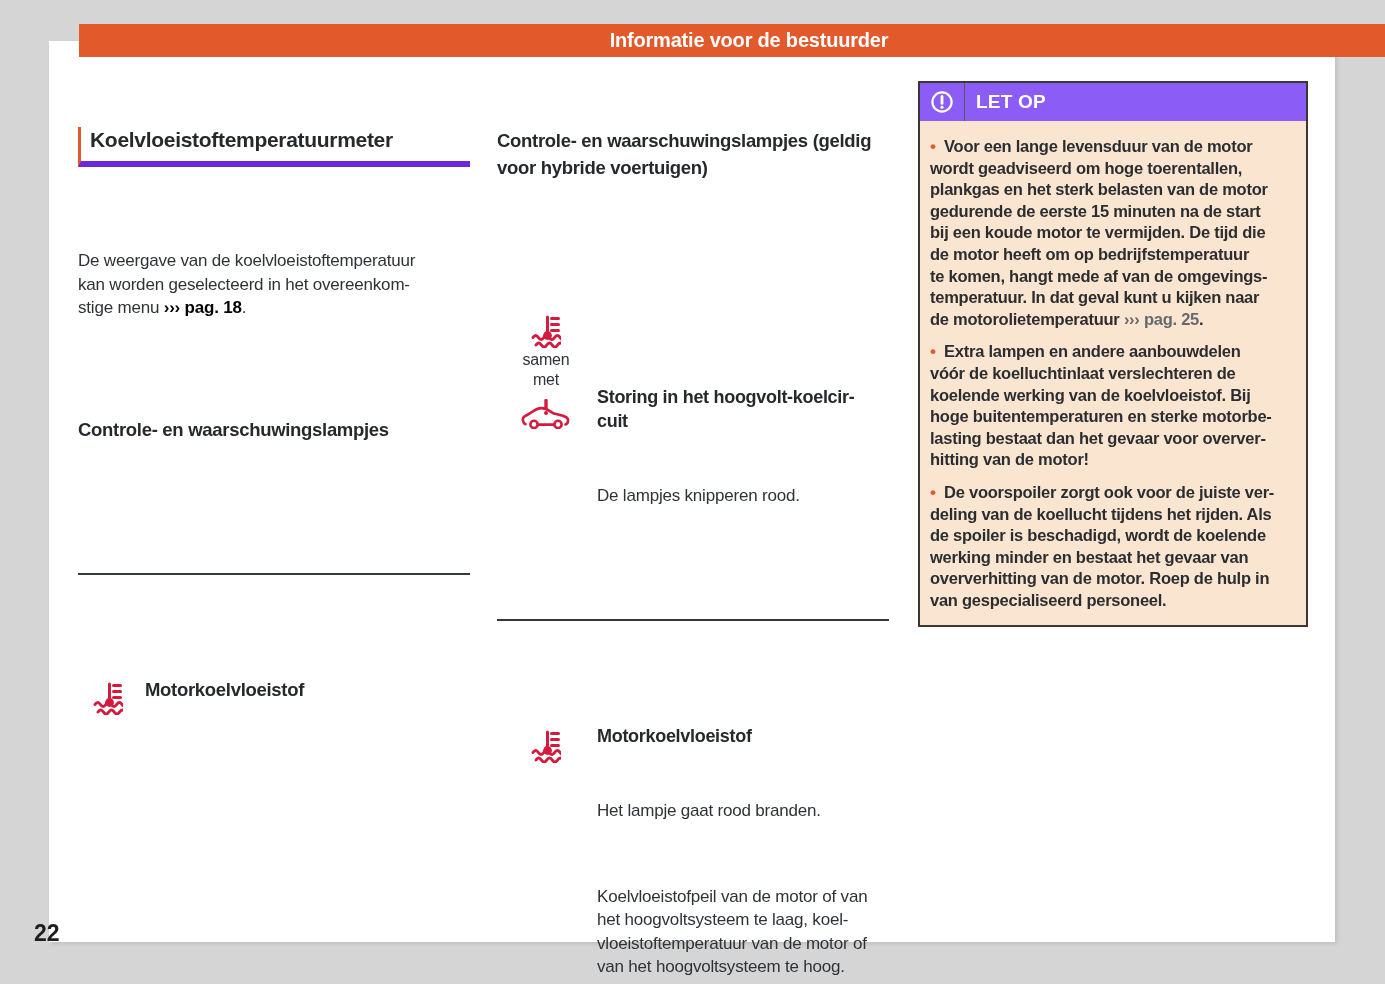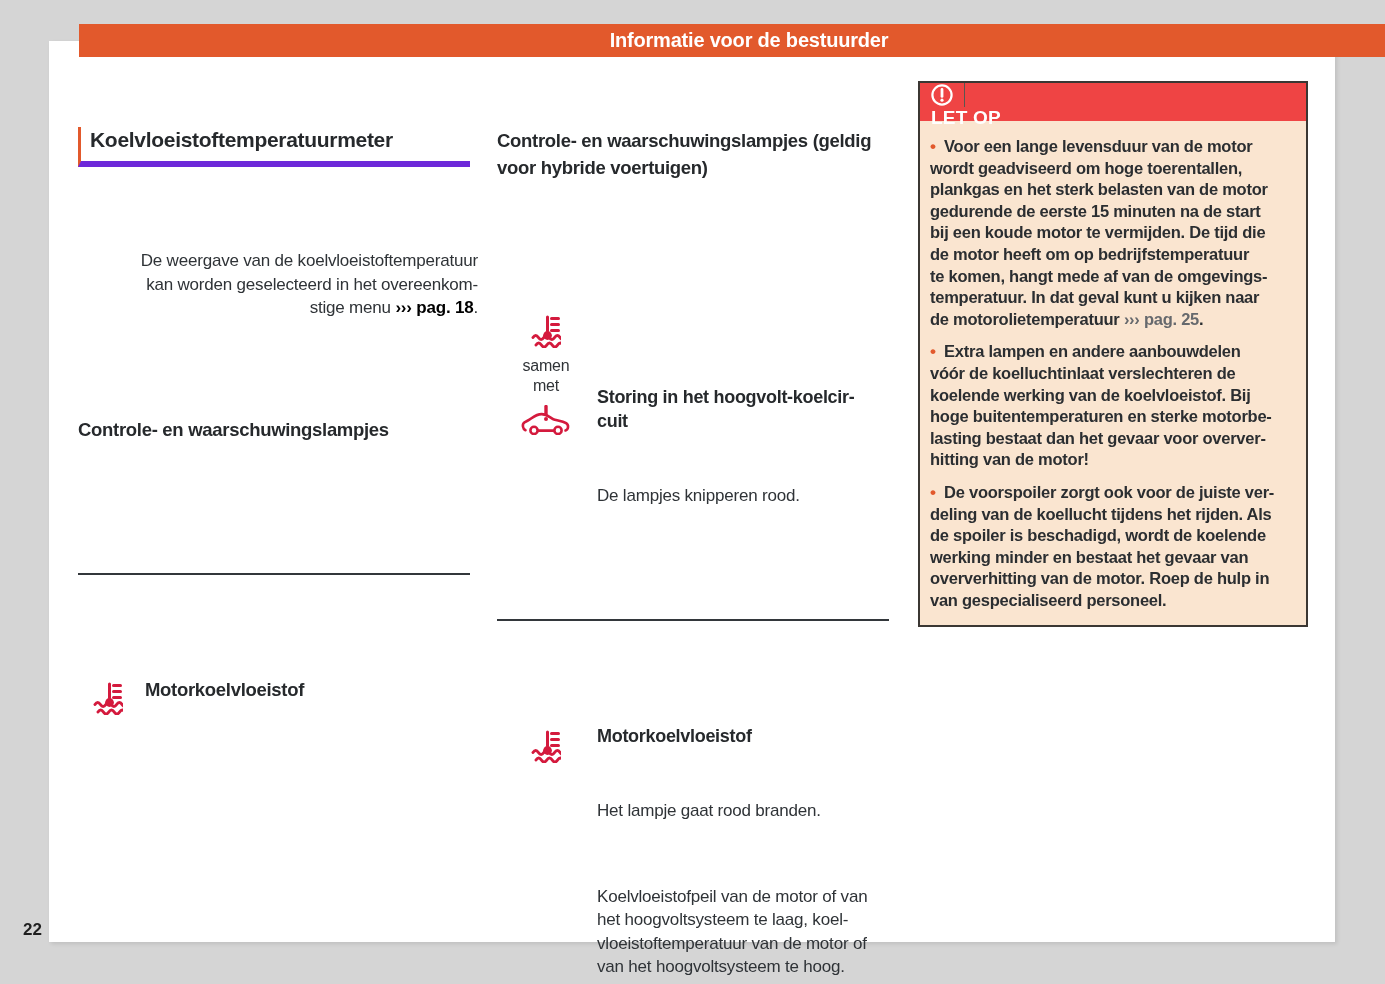--- a/index.html
+++ b/index.html
@@ -19,63 +19,63 @@
   
   .topbar{
     position:absolute;left:79px;top:24px;width:1340px;height:33px;
     background:#e2592c;display:flex;align-items:center;justify-content:center;
   }
   .topbar span{
     color:#ffffff;font-weight:bold;font-size:20px;letter-spacing:-0.2px;
   }
   
   .pagenum{
-    position:absolute;left:23px;top:920px;
-    font-weight:bold;font-size:17px;color:#1f1f1f;
+    position:absolute;left:34px;top:920px;
+    font-weight:bold;font-size:23px;color:#1f1f1f;
   }
   
   .col{position:absolute;white-space:pre;line-height:23.5px;font-size:17px;letter-spacing:-0.2px;}
   .col-left{left:78px;top:74px;width:400px;}
   .col-mid{left:497px;top:74px;width:400px;}
 
   .section-title{
     margin:6px 0 0 0;font-size:21px;font-weight:bold;letter-spacing:-0.3px;color:#26292c;
     border-left:3px solid #e2592c;border-bottom:6px solid #6d28d9;
     padding:1px 0 9px 9px;width:392px;box-sizing:border-box;white-space:pre;
   }
-  .p{margin:12px 0 0 0;text-align:right;}
+  .p{margin:12px 0 0 0;}
   .subhead{margin:28px 0 0 0;font-size:18.5px;font-weight:bold;letter-spacing:-0.3px;color:#26292c;}
 
   .lamp-table{margin-top:14px;width:392px;}
   .lamp-row{display:flex;}
   .lamp-row .icons{box-sizing:border-box;display:flex;flex-direction:column;align-items:center;flex-shrink:0;}
   .col-left .lamp-row .icons{width:67px;padding-right:8px;}
   .col-mid  .lamp-row .icons{width:100px;padding-right:2px;}
   .lamp-row .content{flex:1;}
   .lamp-title{margin:0 0 4px 0;font-size:18.5px;line-height:24px;font-weight:bold;letter-spacing:-0.3px;color:#26292c;}
   .col-mid .lamp-title{font-size:18px;}
   .lamp-body{margin:0;}
   .divider{border:none;border-top:2px solid #33373b;margin:0;width:392px;}
   .row-pad-bottom{padding-bottom:12px;}
   .row-pad-top{padding-top:9px;}
 
-  .samen{font-size:16px;line-height:20px;text-align:center;margin-top:8px;color:#2f3337;}
+  .samen{font-size:16px;line-height:20px;text-align:center;margin-top:2px;color:#2f3337;}
 
   
   .t-n{}
   .t-l{font-weight:bold;color:#000000;}
   .dot{color:#e2592c;margin-right:3px;font-size:18px;}
 
   
   .letop{
     position:absolute;left:918px;top:81px;width:390px;box-sizing:border-box;
     border:2px solid #3b3733;background:#fae5d0;
   }
   .letop-head{
-    background:#ef4444;height:38px;display:flex;align-items:stretch;flex-direction:column;
+    background:#8b5cf6;height:38px;display:flex;align-items:stretch;
   }
   .letop-ico{
     display:flex;align-items:center;justify-content:center;width:44px;
     border-right:1px solid #5a5650;flex-shrink:0;
   }
   .letop-title{
     display:flex;align-items:center;padding-left:11px;
     color:#ffffff;font-weight:bold;font-size:19px;letter-spacing:0.2px;
   }
   .letop-body{padding:4px 10px 14px 10px;}

